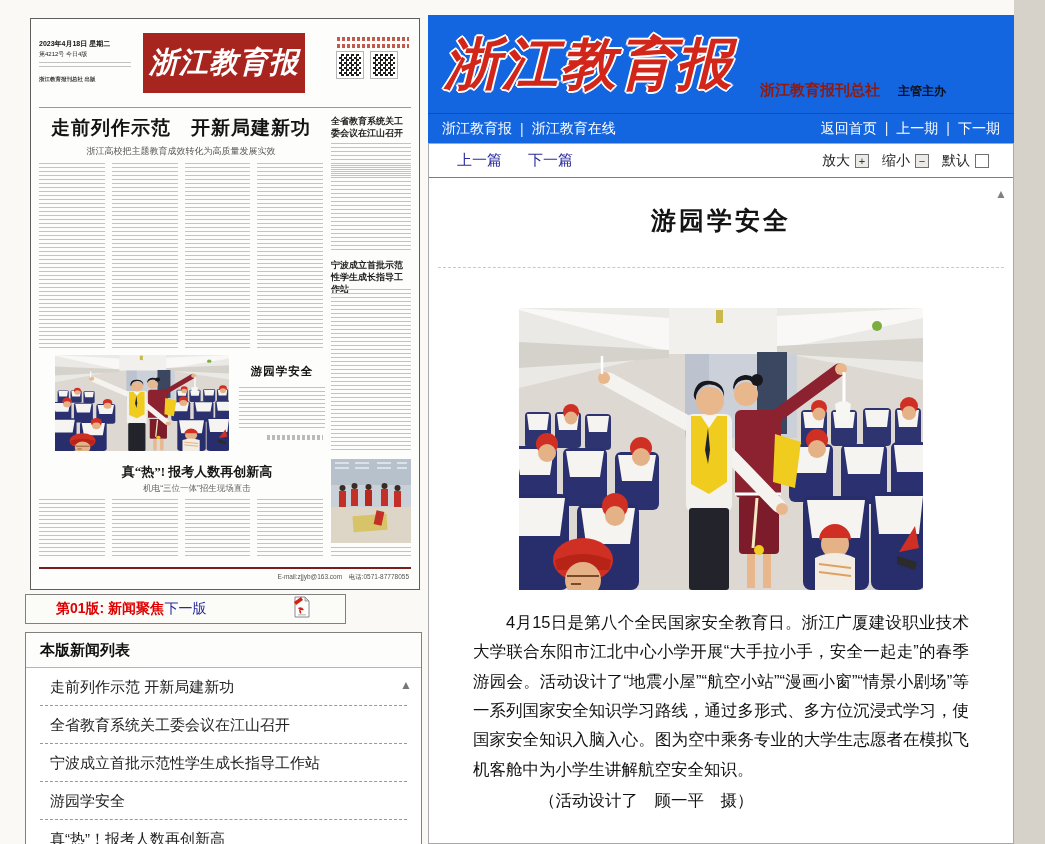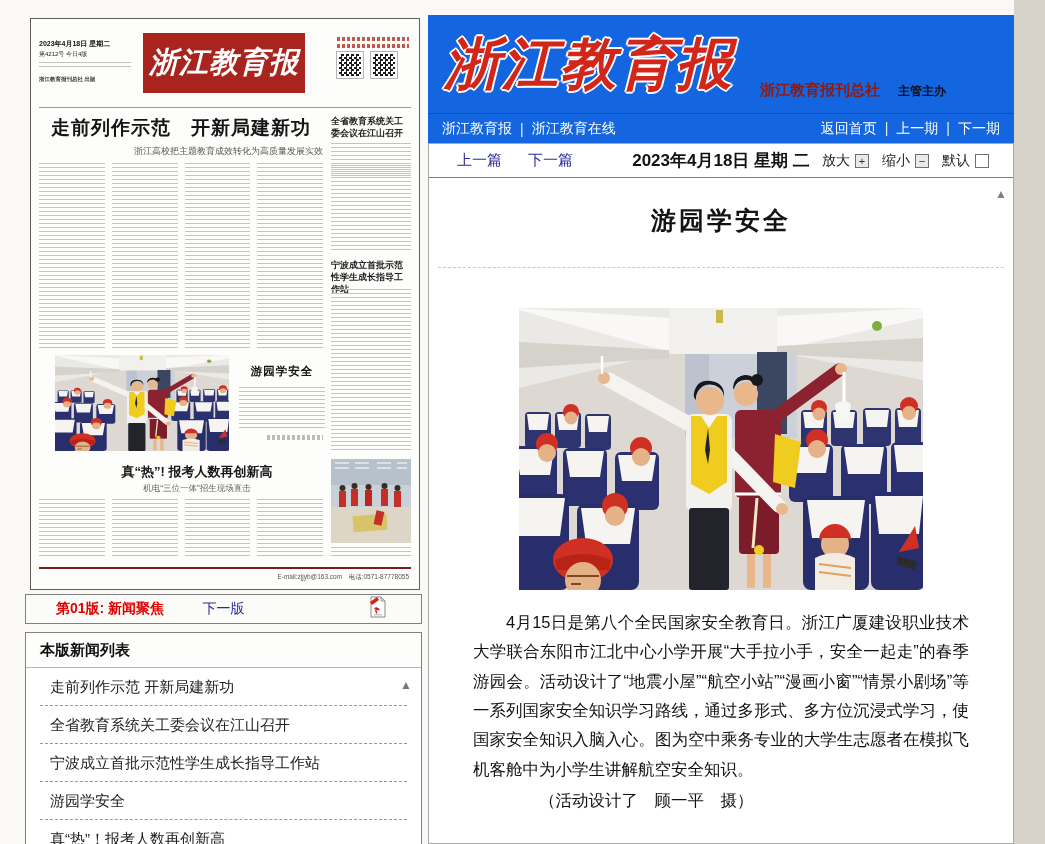--- a/index.html
+++ b/index.html
@@ -33,49 +33,49 @@
   }
   .p-hotlines { right:6px; top:18px; width:76px; }
   .sim-red { height:4px; margin-bottom:3px;
     background-image:repeating-linear-gradient(to right,#c05a4e 0,#c05a4e 3px,transparent 3px,transparent 5px); }
   .qr-row { display:flex; gap:8px; margin-top:4px; }
   .qr { width:26px; height:26px; border:2px solid #fff; outline:1px solid #b5b5b5;
     background:repeating-conic-gradient(#1d1d1d 0% 25%, #ffffff 0% 50%); background-size:5px 5px; }
   .p-mast-divider { left:8px; right:8px; top:88px; border-top:1px solid #9a9a9a; }
   .p-headline { left:8px; top:96px; width:284px; text-align:center;
     font-size:19px; font-weight:bold; color:#141414; letter-spacing:1px; white-space:nowrap; }
-  .p-subhead { left:8px; top:126px; width:284px; text-align:right; font-size:9px; color:#555; }
+  .p-subhead { left:8px; top:126px; width:284px; text-align:center; font-size:9px; color:#555; }
   .p-side { left:300px; top:96px; width:80px; }
   .p-side .h { font-size:9px; font-weight:bold; color:#222; line-height:1.35; }
   .p-side .sim { margin-top:4px; }
   .sim { background-image:repeating-linear-gradient(to bottom,#c3c3c3 0,#c3c3c3 1px,transparent 1px,transparent 4px); }
   .cols { display:flex; gap:7px; }
   .cols .sim { flex:1; }
   .p-cols1 { left:8px; top:144px; width:284px; height:186px; }
   .p-cols1 .sim { height:186px; }
   .p-rail-sim1 { left:300px; top:146px; width:80px; height:88px; }
   .p-rail-head { left:300px; top:240px; width:80px; font-size:9px; font-weight:bold; color:#222; line-height:1.35; }
   .p-rail-sim2 { left:300px; top:270px; width:80px; height:162px; }
   .p-photo1 { left:24px; top:336px; width:174px; height:96px; }
   .p-feature { left:204px; top:336px; width:94px; height:96px; }
   .p-feature .t { text-align:center; font-size:11.5px; font-weight:bold; color:#111; margin-top:9px; letter-spacing:1px; }
   .p-feature .sim { height:44px; margin:8px 4px 0; }
   .p-feature .cap { height:5px; width:56px; margin:4px 6px 0 auto;
     background-image:repeating-linear-gradient(to right,#bbb 0,#bbb 3px,transparent 3px,transparent 5px); }
-  .p-bottom-head { left:40px; top:444px; width:252px; text-align:center; font-size:13px; font-weight:bold; color:#161616; white-space:nowrap; }
+  .p-bottom-head { left:40px; top:444px; width:252px; text-align:center; font-size:13px; font-weight:bold; color:#161616; white-space:nowrap;font-family:Liberation Serif, serif; }
   .p-bottom-sub { left:40px; top:464px; width:252px; text-align:center; font-size:8.5px; color:#666; }
   .p-cols2 { left:8px; top:480px; width:284px; height:60px; }
   .p-cols2 .sim { height:60px; }
   .p-photo2 { left:300px; top:440px; width:80px; height:84px; }
   .p-photo2-cap { left:300px; top:528px; width:80px; height:12px; }
   .p-foot-rule { left:8px; right:8px; top:548px; border-top:2px solid #7a1d1d; }
   .p-foot-text { right:10px; top:554px; font-size:6.5px; color:#555; }
 
   .page-bar {
-    position:absolute; left:25px; top:594px; width:397px; height:30px;
+    position:absolute; left:25px; top:594px; width:321px; height:30px;
     background:#fbfbf8; border:1px solid #808080;
     display:flex; align-items:center;
   }
   .page-bar .label { margin-left:30px; font-size:14px; font-weight:bold; color:#e00000; }
   .page-bar .next { position:absolute; left:0; right:0; text-align:center; font-size:14px; color:#2a2a9e; cursor:pointer; }
   .page-bar .pdf { margin-left:auto; margin-right:34px; cursor:pointer; position:relative; z-index:1; }
 
   .list-box {
     position:absolute; left:25px; top:632px; width:397px; height:256px;
     background:#fff; border:1px solid #808080; overflow:hidden;
@@ -410,21 +410,20 @@
       <span class="sep">|</span>
       <a>下一期</a>
     </span>
   </div>
 </div>
 
 <div class="content-box">
   <div class="nav-row">
     <span class="nav-link" style="margin-left:12px">上一篇</span>
     <span class="nav-link">下一篇</span>
-    <span class="date">2023年4月18日 星期 二</span>
     <span class="nav-ctrls">
       <span class="lbl">放大</span>
       <span class="zbtn">+</span>
       <span class="lbl">缩小</span>
       <span class="zbtn">−</span>
       <span class="lbl">默认</span>
       <span class="zbtn empty"></span>
     </span>
   </div>
   <div class="scroll-arrow">▲</div>

